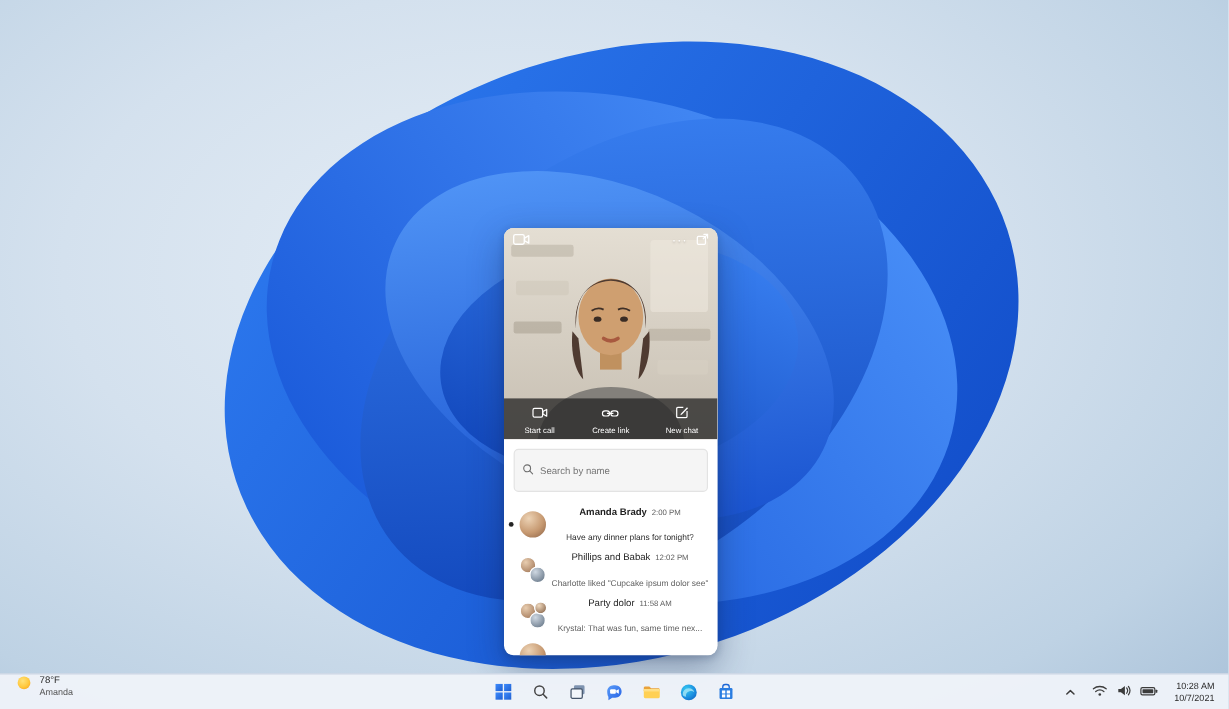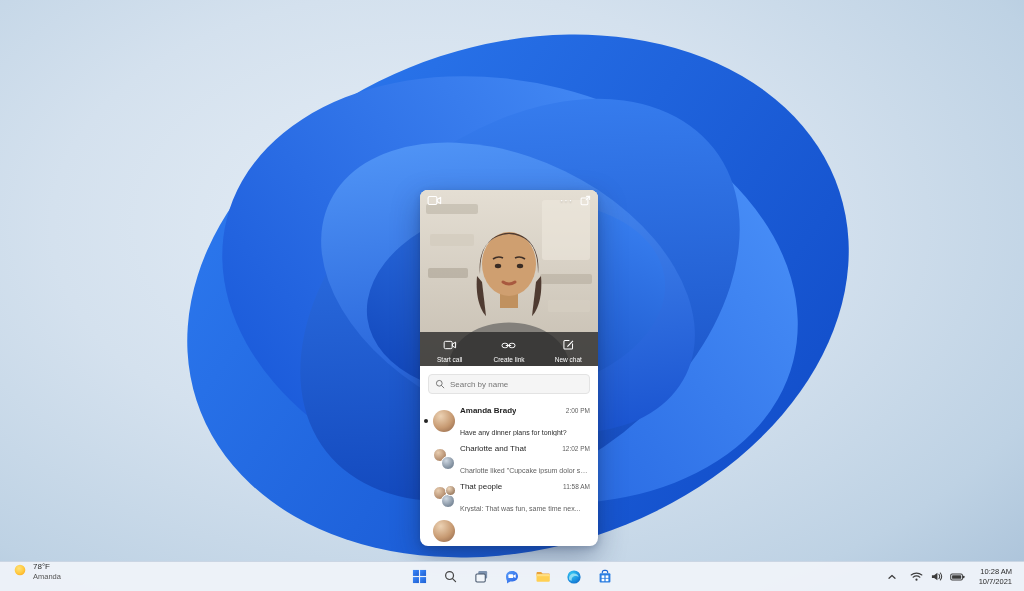--- a/index.html
+++ b/index.html
@@ -35,39 +35,39 @@
   .video { position:relative; width:100%; height:176px; overflow:hidden; background:#d9d2c6; }
   .video svg.scene { position:absolute; inset:0; }
   .vid-top { position:absolute; top:0; left:0; right:0; height:22px; display:flex; align-items:center; justify-content:space-between; padding:0 7px; }
   .vid-top .right { display:flex; align-items:center; gap:7px; }
   .more-dots { color:#fff; font-size:10px; letter-spacing:1px; line-height:1; text-shadow:0 1px 2px rgba(0,0,0,.4); }
   .actions { position:absolute; left:0; right:0; bottom:0; height:34px;
     background:rgba(38,38,38,0.78); display:flex; }
   .action { flex:1; display:flex; flex-direction:column; align-items:center; justify-content:center; gap:2px; }
   .action .lbl { color:#fff; font-size:6.5px; }
 
-  .searchbar { margin:8px 8px 6px 8px; height:20px; display:flex; align-items:center; gap:5px;
+  .searchbar { margin:8px 8px 6px 8px; height:36px; display:flex; align-items:center; gap:5px;
     background:#f5f5f5; border:1px solid #e3e3e3; border-radius:4px; padding:0 6px; }
   .searchbar input { flex:1; border:none; outline:none; background:transparent; font-size:8px; color:#333;
     font-family:"Liberation Sans", sans-serif; }
   .searchbar input::placeholder { color:#767676; }
 
   .chatlist { padding:2px 0; }
   .chat-row { display:flex; align-items:center; gap:5px; padding:4px 8px 4px 4px; cursor:pointer; }
   .dot { width:4px; height:4px; border-radius:50%; background:#242424; flex:0 0 4px; }
   .chat-row.read .dot { visibility:hidden; }
   .avatar { width:22px; height:22px; border-radius:50%; flex:0 0 22px; position:relative; overflow:visible; }
   .av1 { background:radial-gradient(circle at 35% 28%, #ecd2b4 0%, #c79a72 55%, #8a5f43 100%); }
   .av2 { background:radial-gradient(circle at 38% 30%, #e3c2a8 0%, #a87b5c 55%, #5d3f30 100%); }
   .av-group { background:none; }
   .av-group .g1, .av-group .g2, .av-group .g3 { position:absolute; border-radius:50%; border:1px solid #fff; }
   .av-group .g1 { width:14px; height:14px; left:0; top:0; background:radial-gradient(circle at 35% 30%, #e8cdb0, #9a6e4e); }
   .av-group .g2 { width:14px; height:14px; right:0; bottom:0; background:radial-gradient(circle at 35% 30%, #cfd8e2, #5a6b7d); }
   .av-group .g3 { width:11px; height:11px; right:-1px; top:-1px; background:radial-gradient(circle at 35% 30%, #f0d9be, #7d5a40); }
-  .chat-txt { flex:1; min-width:0; display:flex; flex-direction:column; gap:14px; }
+  .chat-txt { flex:1; min-width:0; display:flex; flex-direction:column; gap:14px;align-items:center; }
   .chat-top { display:flex; align-items:baseline; justify-content:space-between; gap:4px; }
   .chat-name { font-size:8px; color:#1f1f1f; white-space:nowrap; overflow:hidden; text-overflow:ellipsis; }
   .chat-row.unread .chat-name { font-weight:bold; }
   .chat-time { font-size:6.5px; color:#616161; flex:0 0 auto; }
   .chat-prev { font-size:7px; color:#616161; white-space:nowrap; overflow:hidden; text-overflow:ellipsis; }
   .chat-row.unread .chat-prev { color:#2b2b2b; }
   .chat-row.partial { padding-bottom:0; }
 </style>
 </head>
 <body>
@@ -220,37 +220,37 @@
 
 
       <div class="chat-row read">
         <span class="dot"></span>
         <span class="avatar av-group">
             <span class="g1"></span>
             <span class="g2"></span>
           </span>
         <span class="chat-txt">
           <span class="chat-top">
-            <span class="chat-name">Charlotte and That</span>
+            <span class="chat-name">Phillips and Babak</span>
             <span class="chat-time">12:02 PM</span>
           </span>
           <span class="chat-prev">Charlotte liked "Cupcake ipsum dolor see"</span>
         </span>
       </div>
 
       <div class="chat-row read">
         <span class="dot"></span>
         <span class="avatar av-group">
             <span class="g1"></span>
             <span class="g2"></span>
             <span class="g3"></span>
           </span>
         <span class="chat-txt">
           <span class="chat-top">
-            <span class="chat-name">That people</span>
+            <span class="chat-name">Party dolor</span>
             <span class="chat-time">11:58 AM</span>
           </span>
           <span class="chat-prev">Krystal: That was fun, same time nex...</span>
         </span>
       </div>
 
       <div class="chat-row read partial">
         <span class="dot"></span>
         <span class="avatar av1"></span>
         <span class="chat-txt"></span>

